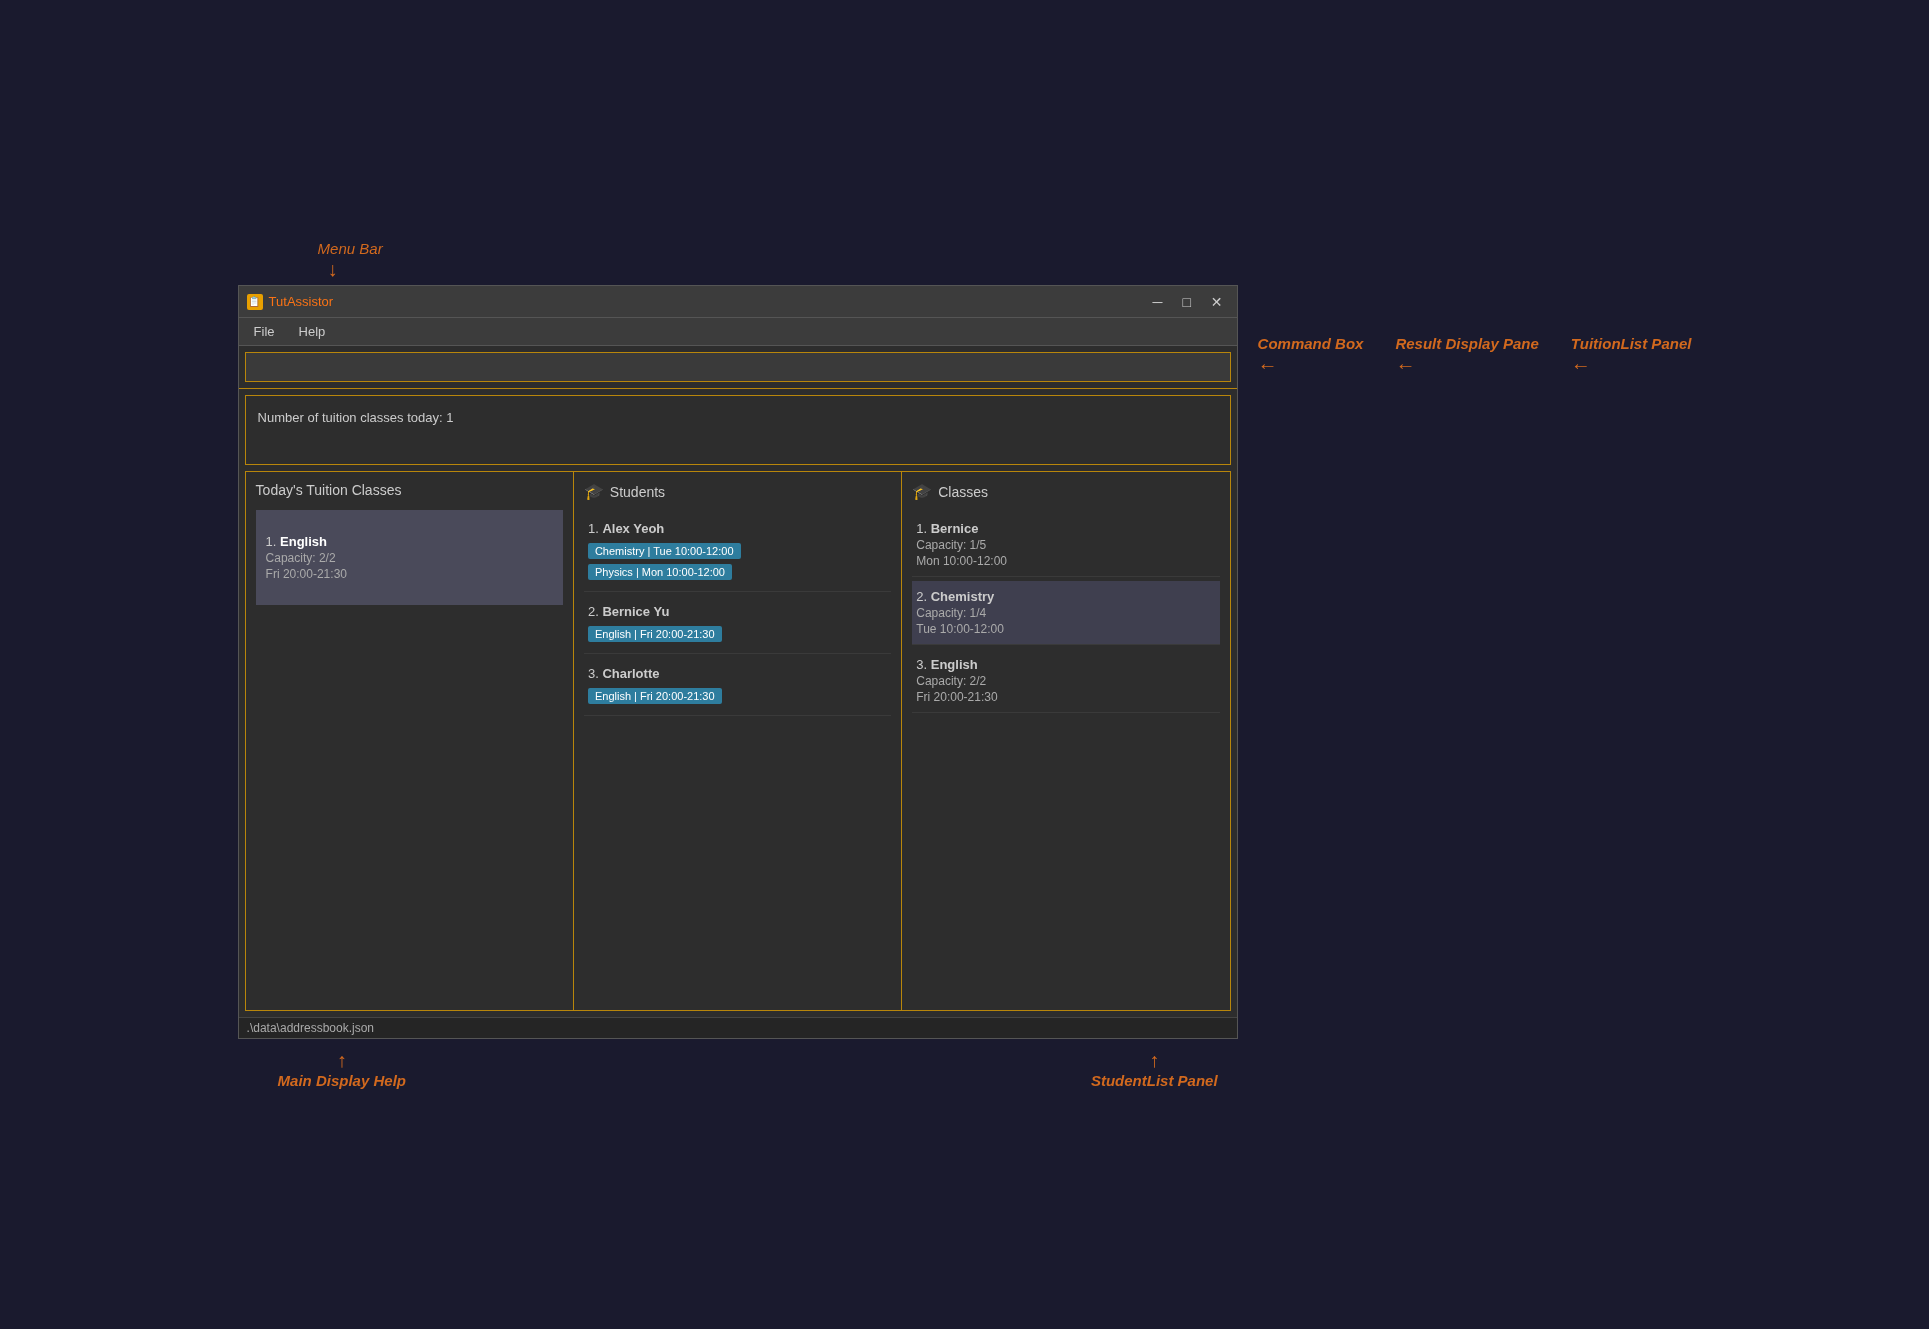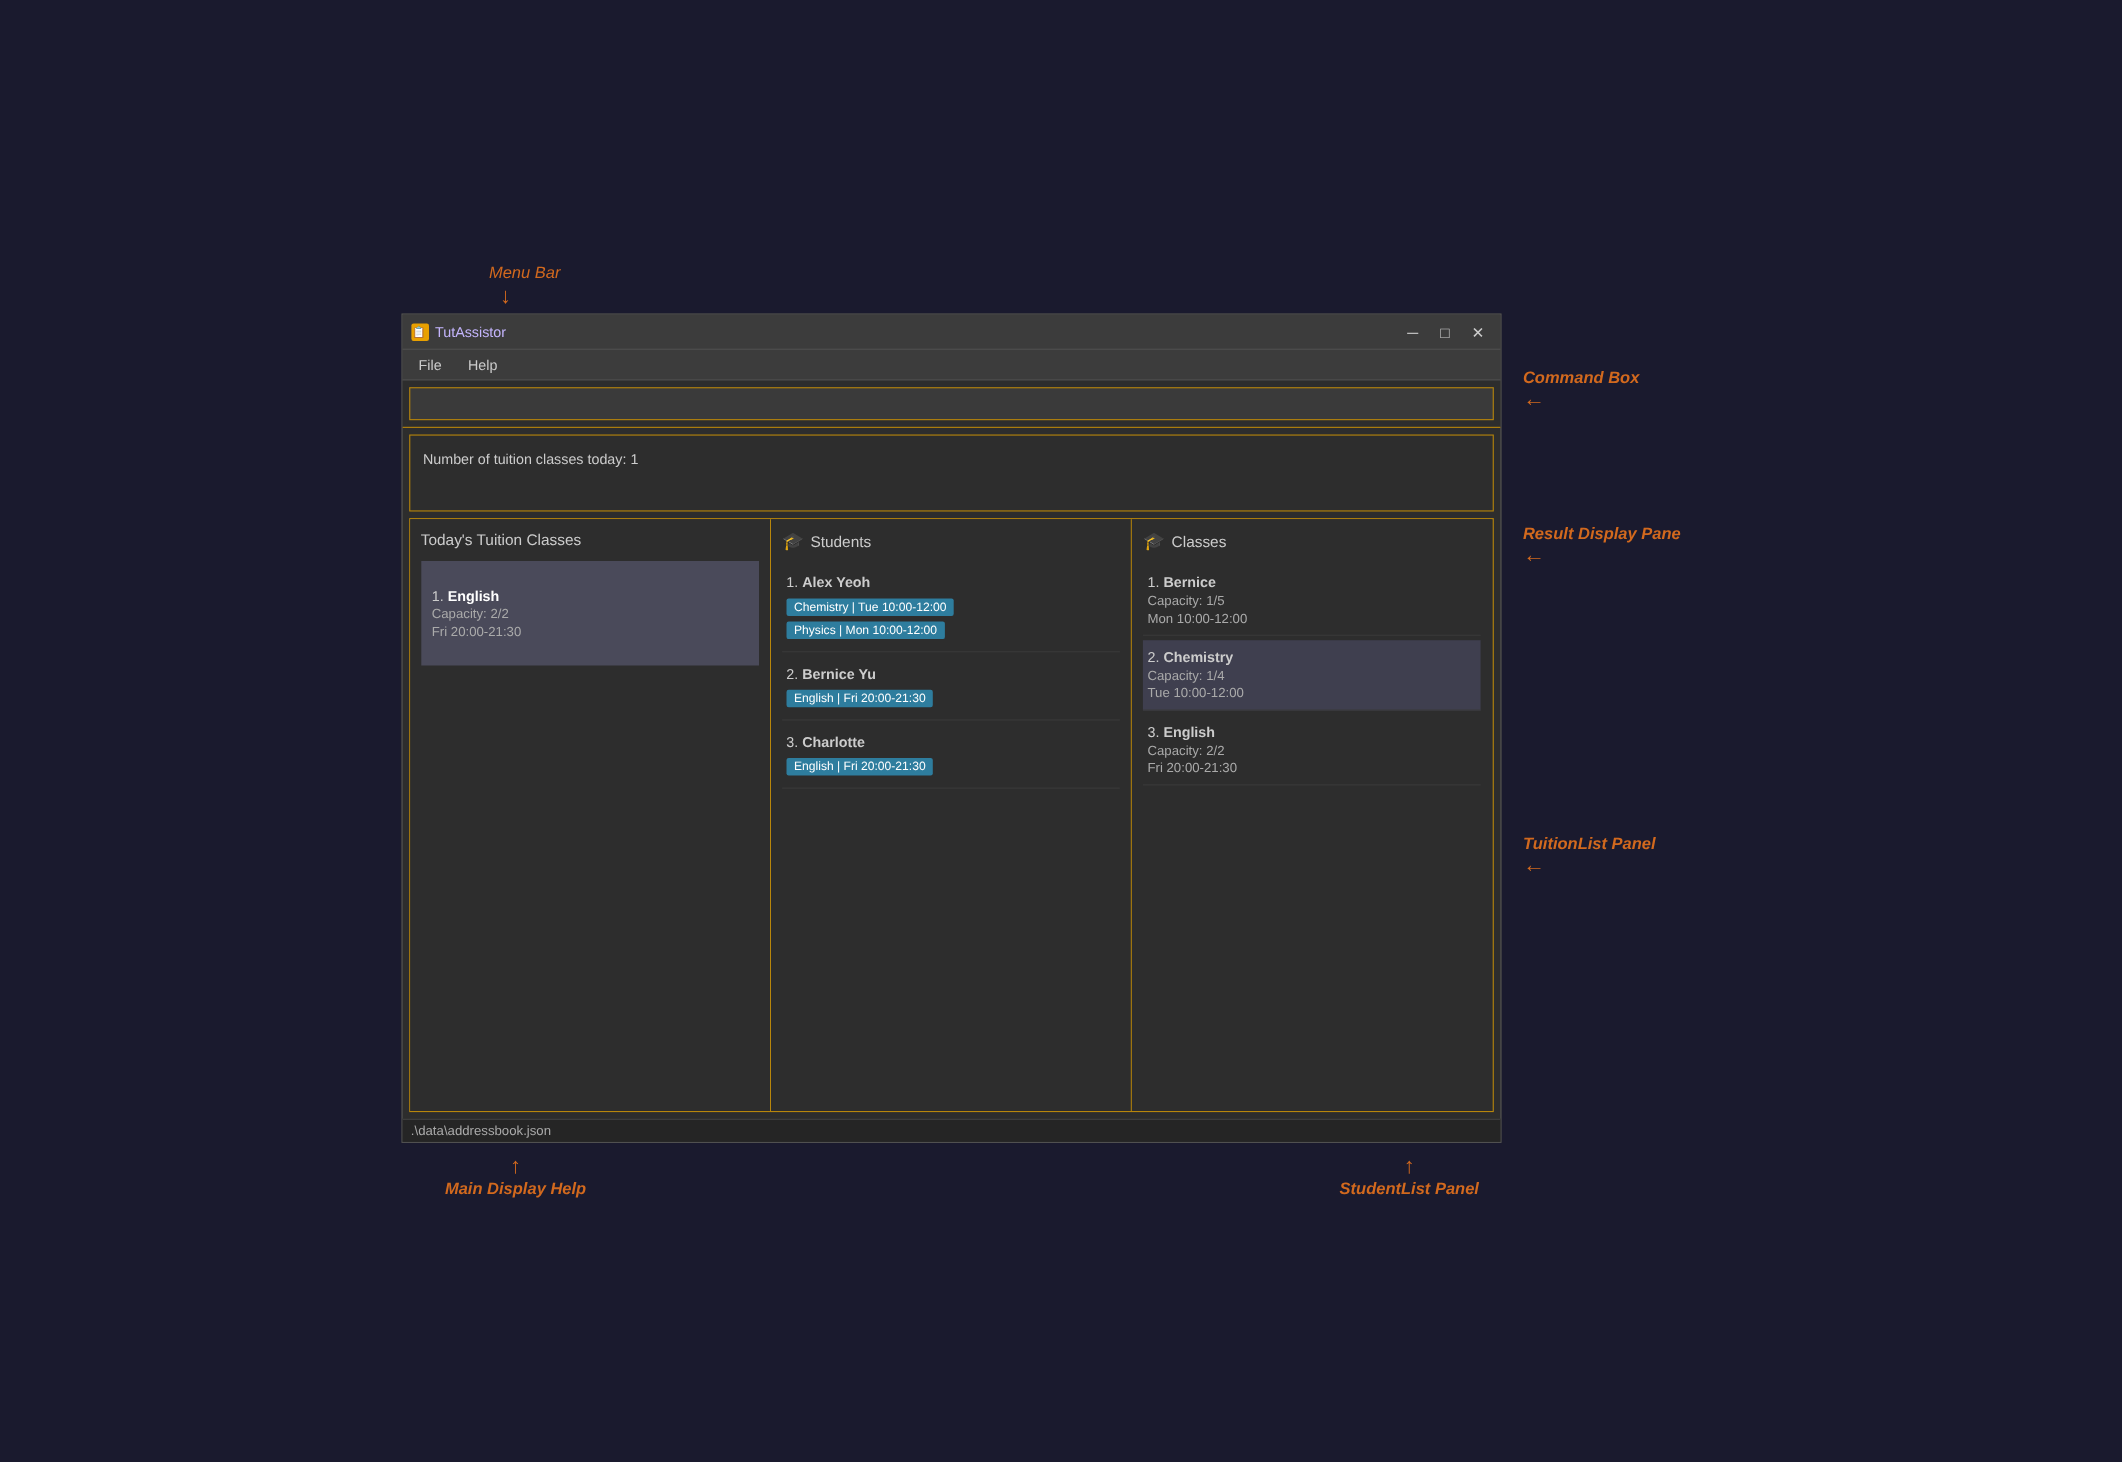--- a/index.html
+++ b/index.html
@@ -42,21 +42,21 @@
       height: 16px;
       background: #e8a000;
       border-radius: 2px;
       display: flex;
       align-items: center;
       justify-content: center;
       font-size: 10px;
     }
 
     .title-text {
-      color: #c4b5fd;
+      color: #f97316;
       font-size: 13px;
     }
 
     .title-bar-controls {
       display: flex;
       gap: 8px;
     }
 
     .win-btn {
       background: none;
@@ -241,21 +241,21 @@
       gap: 20px;
       align-items: flex-start;
     }
 
     .window-wrapper {
       position: relative;
     }
 
     .right-annotations {
       display: flex;
-      flex-direction: column;
+      flex-direction: row;
       gap: 16px;
       padding-top: 95px;
       min-width: 180px;
     }
 
     .ann-block {
       display: flex;
       flex-direction: column;
       align-items: flex-start;
       margin-bottom: 10px;

